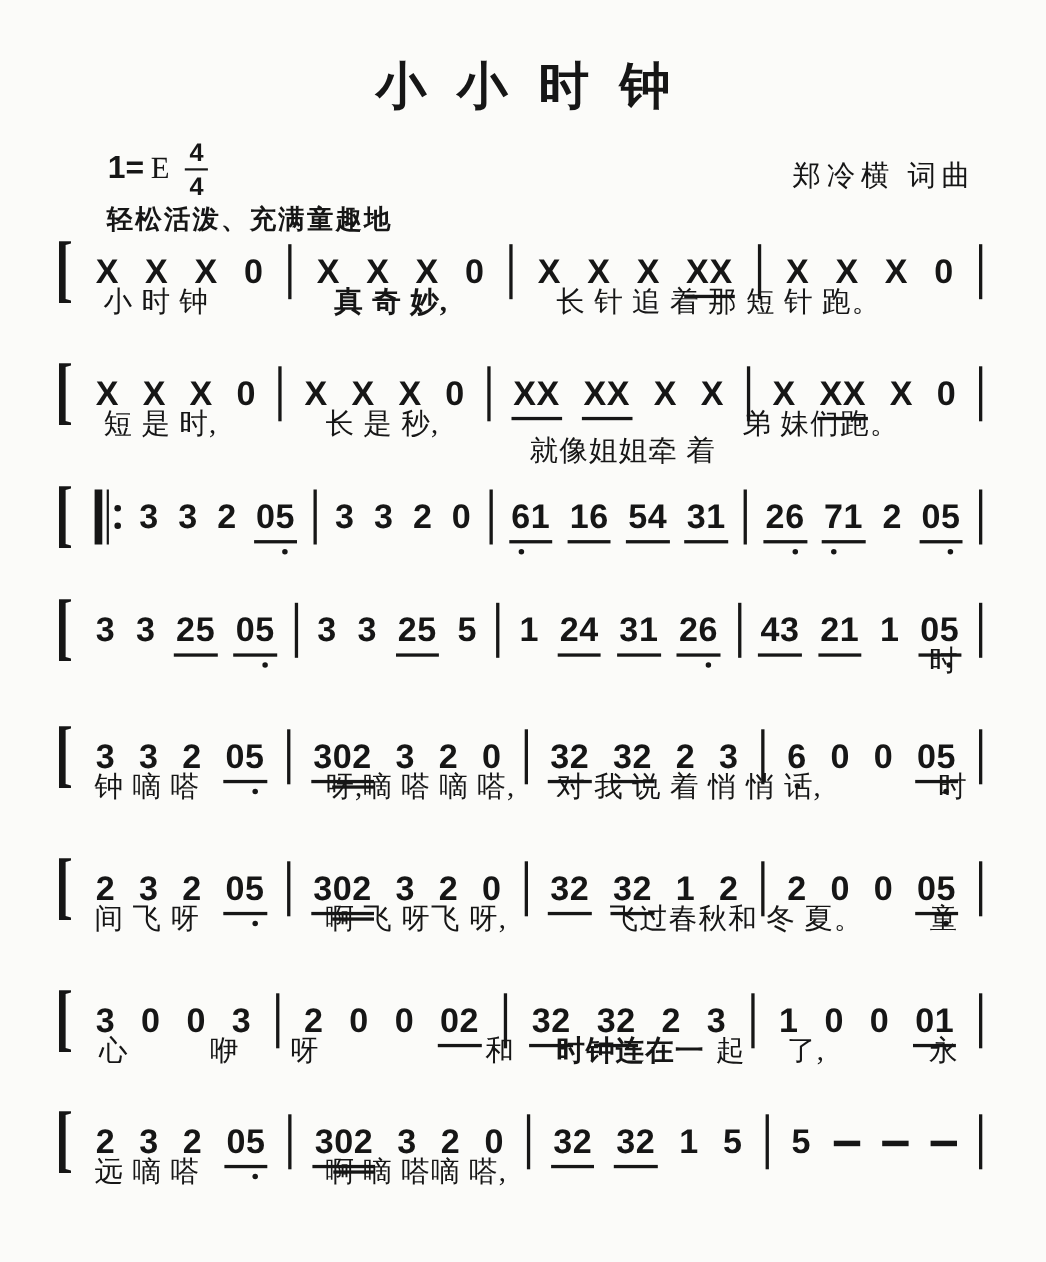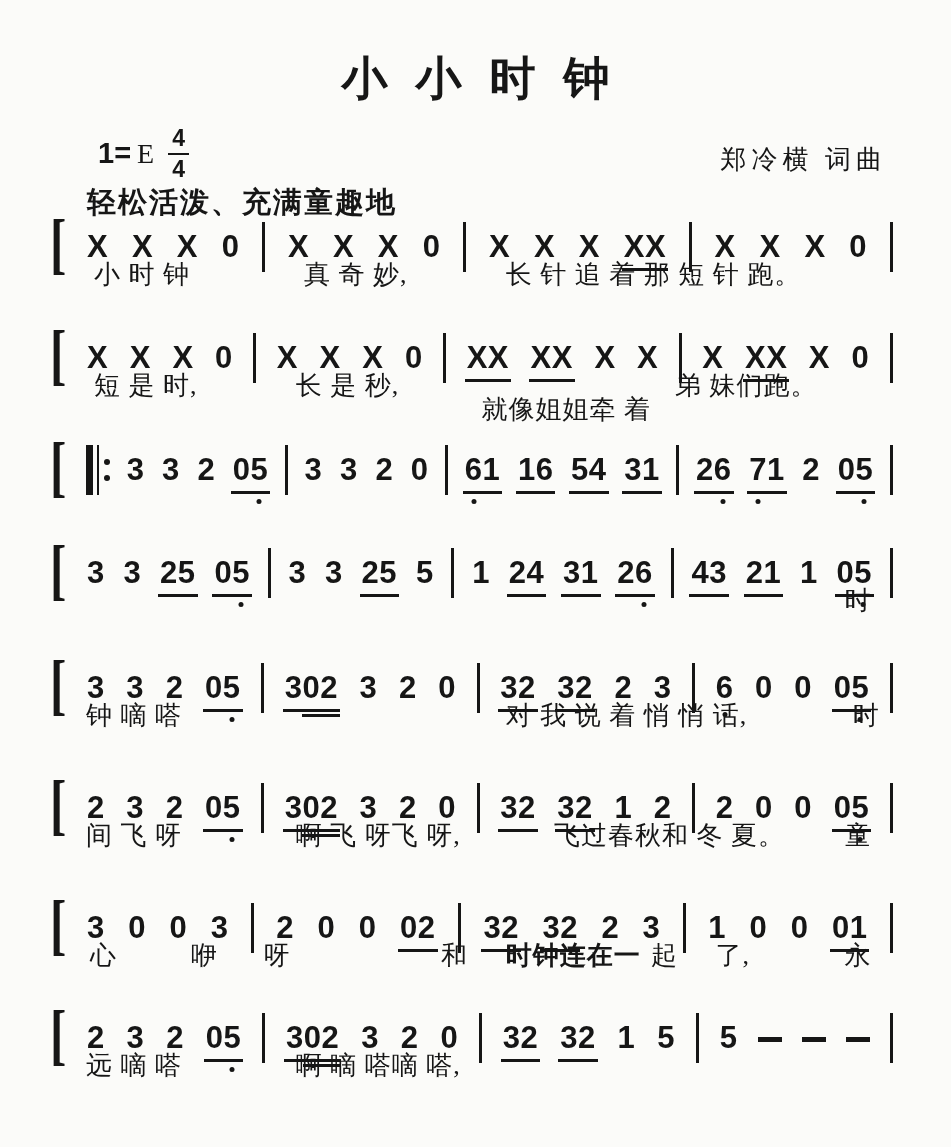--- a/index.html
+++ b/index.html
@@ -14,22 +14,22 @@
     letter-spacing:28px;text-indent:28px;white-space:nowrap;
   }
   .keyrow{position:absolute;top:126px;left:98px;display:flex;align-items:center;gap:8px;}
   .keylbl{font-family:"Liberation Sans",sans-serif;font-weight:700;font-size:29px;}
   .keyletter{font-family:"Liberation Serif",serif;font-size:28px;margin-left:-2px;}
   .meter{display:flex;flex-direction:column;align-items:center;line-height:1;
     font-family:"Liberation Sans",sans-serif;font-weight:700;font-size:23px;margin-left:6px;}
   .meter .num{padding:1px 4px 3px;border-bottom:2px solid #161616;}
   .meter .den{padding-top:3px;}
   .composer{position:absolute;top:142px;right:64px;font-size:26px;letter-spacing:5px;white-space:nowrap;}
-  .tempo{position:absolute;top:183px;left:87px;font-family:Liberation Mono, monospace;
-    font-weight:700;font-size:29px;letter-spacing:2px;white-space:nowrap;}
+  .tempo{position:absolute;top:183px;left:97px;font-family:Liberation Mono, monospace;
+    font-weight:700;font-size:24px;letter-spacing:2px;white-space:nowrap;}
 
   #score{position:absolute;inset:0;}
   .system{position:absolute;left:86px;right:58px;height:100px;}
   .sys0{top:221px}.sys1{top:332px}.sys2{top:444px}.sys3{top:547px}
   .sys4{top:662px}.sys5{top:782px}.sys6{top:902px}.sys7{top:1012px}
 
   .bracket{
     position:absolute;left:-36px;top:-12px;
     font-family:"Liberation Serif",serif;font-weight:700;font-size:68px;line-height:1;
     transform:scaleX(.72);transform-origin:left top;
@@ -91,21 +91,21 @@
         <span class="tok"><span class="ch">X</span><span class="ch">X</span><span class="ul"></span></span>
         <div class="bar"></div>
         <span class="tok nou"><span class="ch">X</span></span>
         <span class="tok nou"><span class="ch">X</span></span>
         <span class="tok nou"><span class="ch">X</span></span>
         <span class="tok nou"><span class="ch">0</span></span>
         <div class="bar"></div>
       </div>
       <div class="lyrics">
         <span class="lyr" style="left: 1%;">小 时 钟</span>
-        <span class="lyr" style="left: 27%;">真 奇 妙,</span>
+        <span class="lyr" style="left: 27%; font-weight: bold;">真 奇 妙,</span>
         <span class="lyr" style="left: 52%;">长 针 追 着 那 短 针 跑。</span>
       </div>
     </div>
     <div class="system sys1">
       <span class="bracket">[</span>
       <div class="notes">
         <span class="tok nou"><span class="ch">X</span></span>
         <span class="tok nou"><span class="ch">X</span></span>
         <span class="tok nou"><span class="ch">X</span></span>
         <span class="tok nou"><span class="ch">0</span></span>
@@ -213,20 +213,21 @@
         <span class="tok nou"><span class="ch">3</span></span>
         <div class="bar"></div>
         <span class="tok nou"><span class="ch">6<span class="bdot"></span></span></span>
         <span class="tok nou"><span class="ch">0</span></span>
         <span class="tok nou"><span class="ch">0</span></span>
         <span class="tok"><span class="ch">0</span><span class="ch">5<span class="bdot"></span></span><span class="ul"></span></span>
         <div class="bar"></div>
       </div>
       <div class="lyrics">
         <span class="lyr" style="left: 0%;">钟 嘀 嗒</span>
+        <span class="lyr" style="left: 26%;">呀,嘀 嗒 嘀 嗒,</span>
         <span class="lyr" style="left: 52%;">对 我 说 着 悄 悄 话,</span>
         <span class="lyr" style="left: 95%;">时</span>
       </div>
     </div>
     <div class="system sys5">
       <span class="bracket">[</span>
       <div class="notes">
         <span class="tok nou"><span class="ch">2</span></span>
         <span class="tok nou"><span class="ch">3</span></span>
         <span class="tok nou"><span class="ch">2</span></span>

